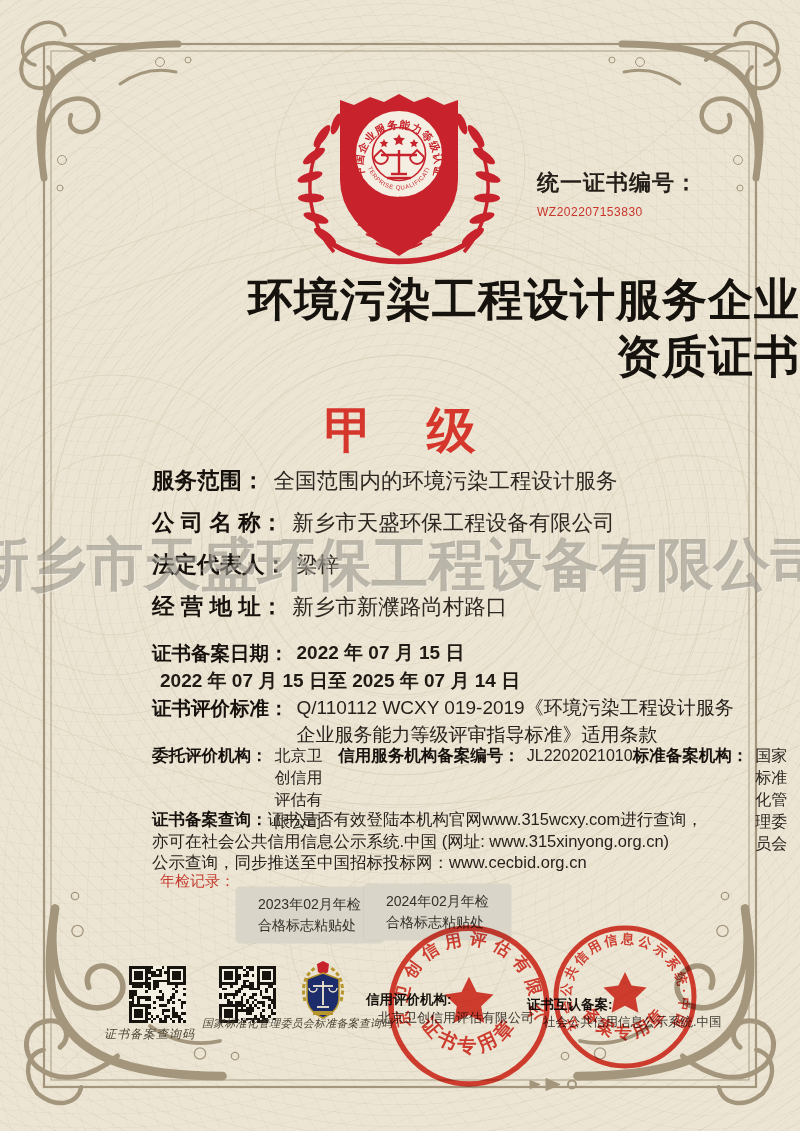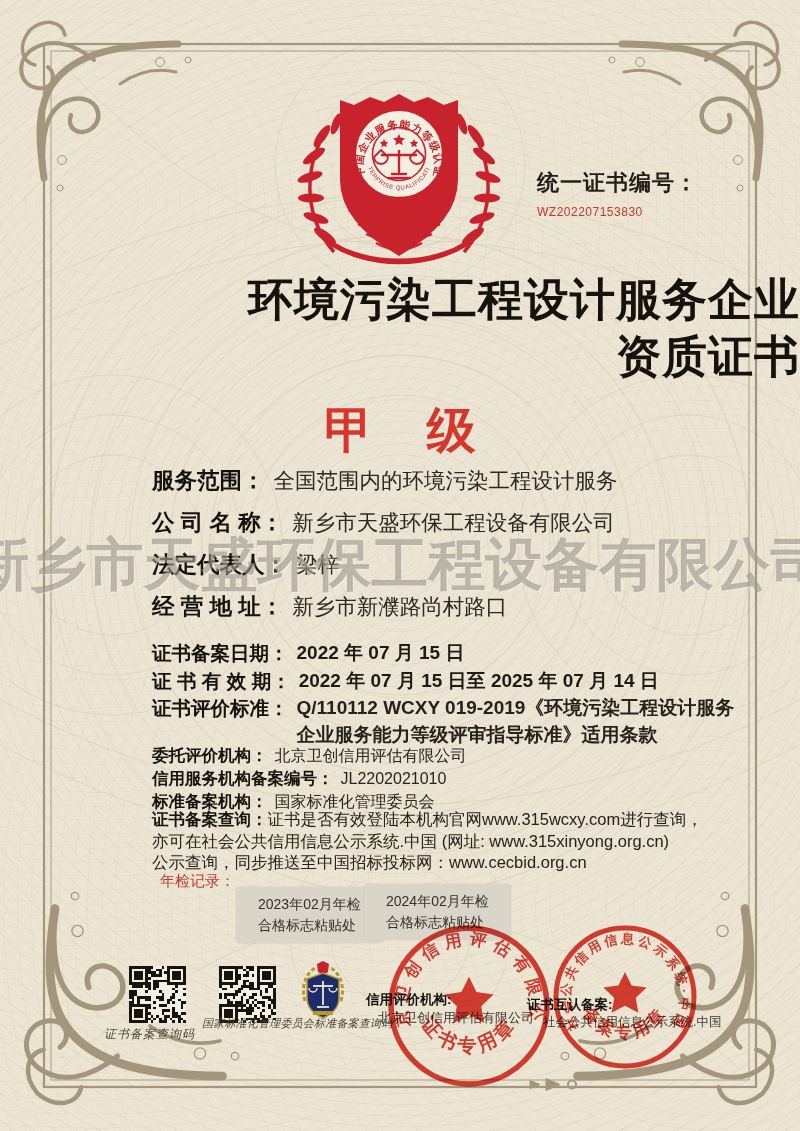--- a/index.html
+++ b/index.html
@@ -30,23 +30,23 @@
   
   .fields{left:152px;top:466px;z-index:2;display:flex;flex-direction:column;gap:12px;}
   .frow{display:flex;align-items:baseline;line-height:29px;}
   .flabel{font-weight:900;font-size:22.5px;color:#16110c;white-space:pre;}
   .fvalue{font-size:21.5px;color:#2c2username7;color:#2c2721;margin-left:9px;}
   
   .details{left:152px;top:640px;z-index:2;display:flex;flex-direction:column;gap:1px;}
   .drow{display:flex;align-items:flex-start;line-height:26.5px;}
   .dlabel{font-weight:900;font-size:19.5px;color:#16110c;white-space:pre;}
   .dvalue{font-size:19px;font-weight:700;color:#1f1a14;margin-left:8px;white-space:pre-line;}
-  .dvalue.std{font-weight:700;color:#26211b;}
-  
-  .orgs{left:152px;top:744px;z-index:2;display:flex;flex-direction:column;line-height:22px;}
+  .dvalue.std{font-weight:400;color:#26211b;}
+  
+  .orgs{left:152px;top:744px;z-index:2;display:flex;flex-direction:row;line-height:22px;}
   .orow{display:flex;align-items:baseline;}
   .olabel{font-weight:900;font-size:16.5px;color:#16110c;white-space:pre;}
   .ovalue{font-size:16px;color:#2a251f;margin-left:7px;}
   
   .query{left:152px;top:809px;width:565px;z-index:2;font-size:16.5px;line-height:21.5px;color:#26211b;}
   .qlabel{font-weight:900;color:#16110c;}
   .qvalue{white-space:pre-line;}
   
   .inspect-label{left:160px;top:872px;z-index:2;font-size:15px;color:#c43a2e;}
   .insp-box{z-index:2;background:#d9d5c9;border-radius:4px;padding:7px 22px;
@@ -221,21 +221,20 @@
       <span class="fvalue">新乡市新濮路尚村路口</span>
     </div>
   </div>
 
   <div class="abs details">
     <div class="drow">
       <span class="dlabel">证书备案日期：</span>
       <span class="dvalue">2022 年 07 月 15 日</span>
     </div>
     <div class="drow">
-      <span class="dlabel">证 书 有 效 期：</span>
       <span class="dvalue">2022 年 07 月 15 日至 2025 年 07 月 14 日</span>
     </div>
     <div class="drow">
       <span class="dlabel">证书评价标准：</span>
       <span class="dvalue std">Q/110112 WCXY 019-2019《环境污染工程设计服务
 企业服务能力等级评审指导标准》适用条款</span>
     </div>
   </div>
 
   <div class="abs orgs">

